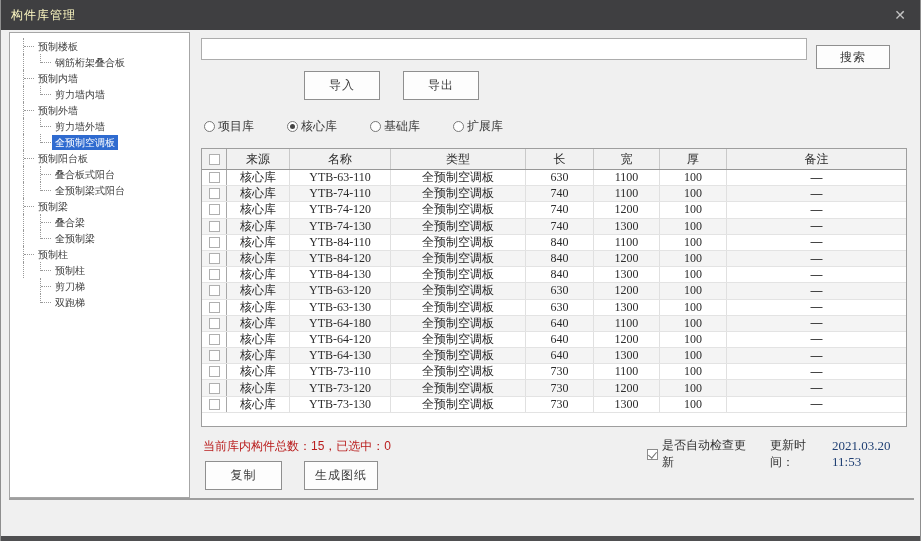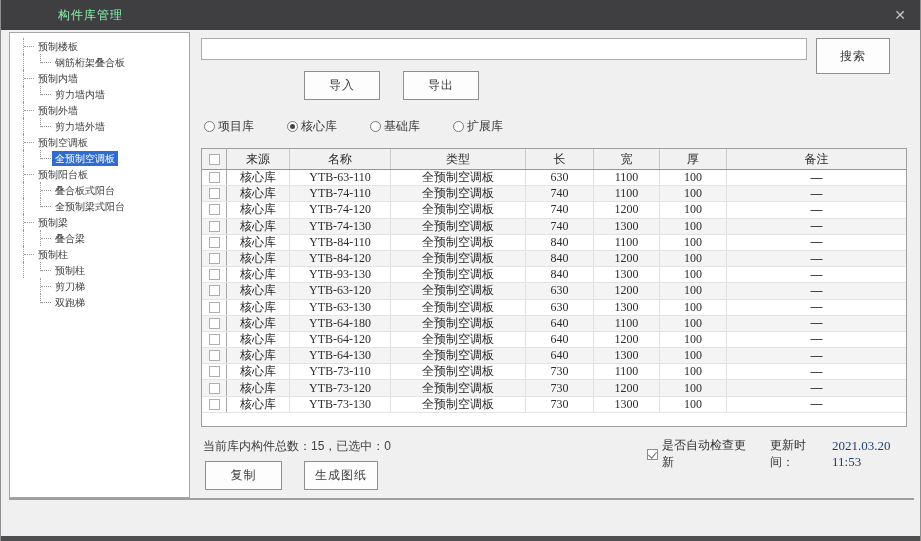--- a/index.html
+++ b/index.html
@@ -8,21 +8,21 @@
     position:relative;width:921px;height:541px;overflow:hidden;
     background:#F0F0F0;
     border-left:1px solid #8f8f8f;border-right:1px solid #8f8f8f;
     font-family:"Liberation Sans",sans-serif;color:#333;
     -webkit-font-smoothing:none;
   }
   .titlebar{
     position:absolute;left:0;top:0;right:0;height:30px;background:#3F3F41;
     display:flex;align-items:center;padding:0 10px;
   }
-  .titlebar .title{font-size:12px;color:#86efac;letter-spacing:1px;margin-left:47px;}
+  .titlebar .title{font-size:12px;color:#fef9c3;letter-spacing:1px;}
   .titlebar .close{
     margin-left:auto;width:20px;height:20px;line-height:20px;text-align:center;
     color:#C3C3C3;font-size:14px;
   }
   .bottom-frame{position:absolute;left:0;right:0;bottom:0;height:5px;background:#4F4F51;}
 
   
   .tree-panel{
     position:absolute;left:8px;top:32px;width:181px;height:466px;
     background:#fff;border:1px solid #A6A6A6;padding:5px 0 0 8px;
@@ -46,21 +46,21 @@
   .search-input{
     position:absolute;left:200px;top:38px;width:606px;height:22px;
     border:1px solid #ACACAC;background:#fff;padding:0 5px;font-size:12px;
     font-family:inherit;outline:none;
   }
   .btn{
     position:absolute;background:#FDFDFD;border:1px solid #8F8F8F;
     font-size:12px;color:#3a3a3a;display:flex;align-items:center;justify-content:center;
     font-family:inherit;letter-spacing:1px;
   }
-  .btn-search{left:815px;top:38px;width:74px;height:36px;}
+  .btn-search{left:815px;top:45px;width:74px;height:24px;}
   .btn-update{left:204px;top:71px;width:77px;height:29px;}
   .btn-import{left:303px;top:71px;width:76px;height:29px;}
   .btn-export{left:402px;top:71px;width:76px;height:29px;}
   .btn-copy{left:204px;top:461px;width:77px;height:29px;}
   .btn-generate{left:303px;top:461px;width:74px;height:29px;}
 
   
   .radio-row{position:absolute;left:203px;top:118px;display:flex;align-items:center;}
   .radio{display:flex;align-items:center;font-size:12px;color:#3a3a3a;margin-right:33px;}
   .radio .rb{
@@ -87,21 +87,21 @@
   .td{
     display:flex;align-items:center;justify-content:center;
     border-right:1px solid #E0E0E0;flex:none;height:100%;overflow:hidden;
   }
   .td.last{border-right:none;flex:1;}
   .td.c0,.th.c0{border-right:1px solid #A8A8A8;}
   .num{font-family:"Liberation Serif",serif;font-size:12px;}
   .cb{width:11px;height:11px;border:1px solid #AFAFAF;background:#fff;flex:none;}
 
   
-  .status{position:absolute;left:202px;top:438px;font-size:12px;color:#404040;}
+  .status{position:absolute;left:202px;top:438px;font-size:12px;color:#b91c1c;}
   .footer-right{position:absolute;left:646px;top:437px;display:flex;align-items:center;font-size:12px;color:#333;}
   .cb2{width:11px;height:11px;border:1px solid #8C8C8C;background:#fff;position:relative;margin-right:4px;flex:none;}
   .cb2.checked::after{
     content:"";position:absolute;left:2px;top:0px;width:4px;height:7px;
     border-right:1px solid #6e6e6e;border-bottom:1px solid #6e6e6e;transform:rotate(40deg);
   }
   .time-label{margin-left:15px;}
   .time-value{margin-left:4px;color:var(--datecol,#1F3F73);font-family:"Liberation Serif",serif;font-size:13px;}
 
   .divider{position:absolute;left:8px;right:6px;top:498px;height:2px;background:#9E9E9E;}
@@ -137,24 +137,20 @@
       <div class="trow">
         <span class="tcell mid"></span>
         <span class="tlabel">预制外墙</span>
       </div>
       <div class="trow">
         <span class="tcell pass"></span>
         <span class="tcell end"></span>
         <span class="tlabel">剪力墙外墙</span>
       </div>
       <div class="trow">
-        <span class="tcell mid"></span>
-        <span class="tlabel">预制空调板</span>
-      </div>
-      <div class="trow">
         <span class="tcell pass"></span>
         <span class="tcell end"></span>
         <span class="tlabel selected">全预制空调板</span>
       </div>
       <div class="trow">
         <span class="tcell mid"></span>
         <span class="tlabel">预制阳台板</span>
       </div>
       <div class="trow">
         <span class="tcell pass"></span>
@@ -167,20 +163,25 @@
         <span class="tlabel">全预制梁式阳台</span>
       </div>
       <div class="trow">
         <span class="tcell mid"></span>
         <span class="tlabel">预制梁</span>
       </div>
       <div class="trow">
         <span class="tcell pass"></span>
         <span class="tcell mid"></span>
         <span class="tlabel">叠合梁</span>
+      </div>
+      <div class="trow">
+        <span class="tcell pass"></span>
+        <span class="tcell end"></span>
+        <span class="tlabel">全预制梁</span>
       </div>
       <div class="trow">
         <span class="tcell mid"></span>
         <span class="tlabel">预制柱</span>
       </div>
       <div class="trow">
         <span class="tcell pass"></span>
         <span class="tcell end"></span>
         <span class="tlabel">预制柱</span>
       </div>
@@ -305,21 +306,21 @@
           <div class="td c4 num" style="width: 68px;">840</div>
           <div class="td c5 num" style="width: 66px;">1200</div>
           <div class="td c6 num" style="width: 67px;">100</div>
           <div class="td c7 last">—</div>
         </div>
         <div class="tr">
           <div class="td c0" style="width: 25px;">
             <span class="cb"></span>
           </div>
           <div class="td c1" style="width: 63px;">核心库</div>
-          <div class="td c2 num" style="width: 101px;">YTB-93-130</div>
+          <div class="td c2 num" style="width: 101px;">YTB-84-130</div>
           <div class="td c3" style="width: 135px;">全预制空调板</div>
           <div class="td c4 num" style="width: 68px;">840</div>
           <div class="td c5 num" style="width: 66px;">1300</div>
           <div class="td c6 num" style="width: 67px;">100</div>
           <div class="td c7 last">—</div>
         </div>
         <div class="tr even">
           <div class="td c0" style="width: 25px;">
             <span class="cb"></span>
           </div>

